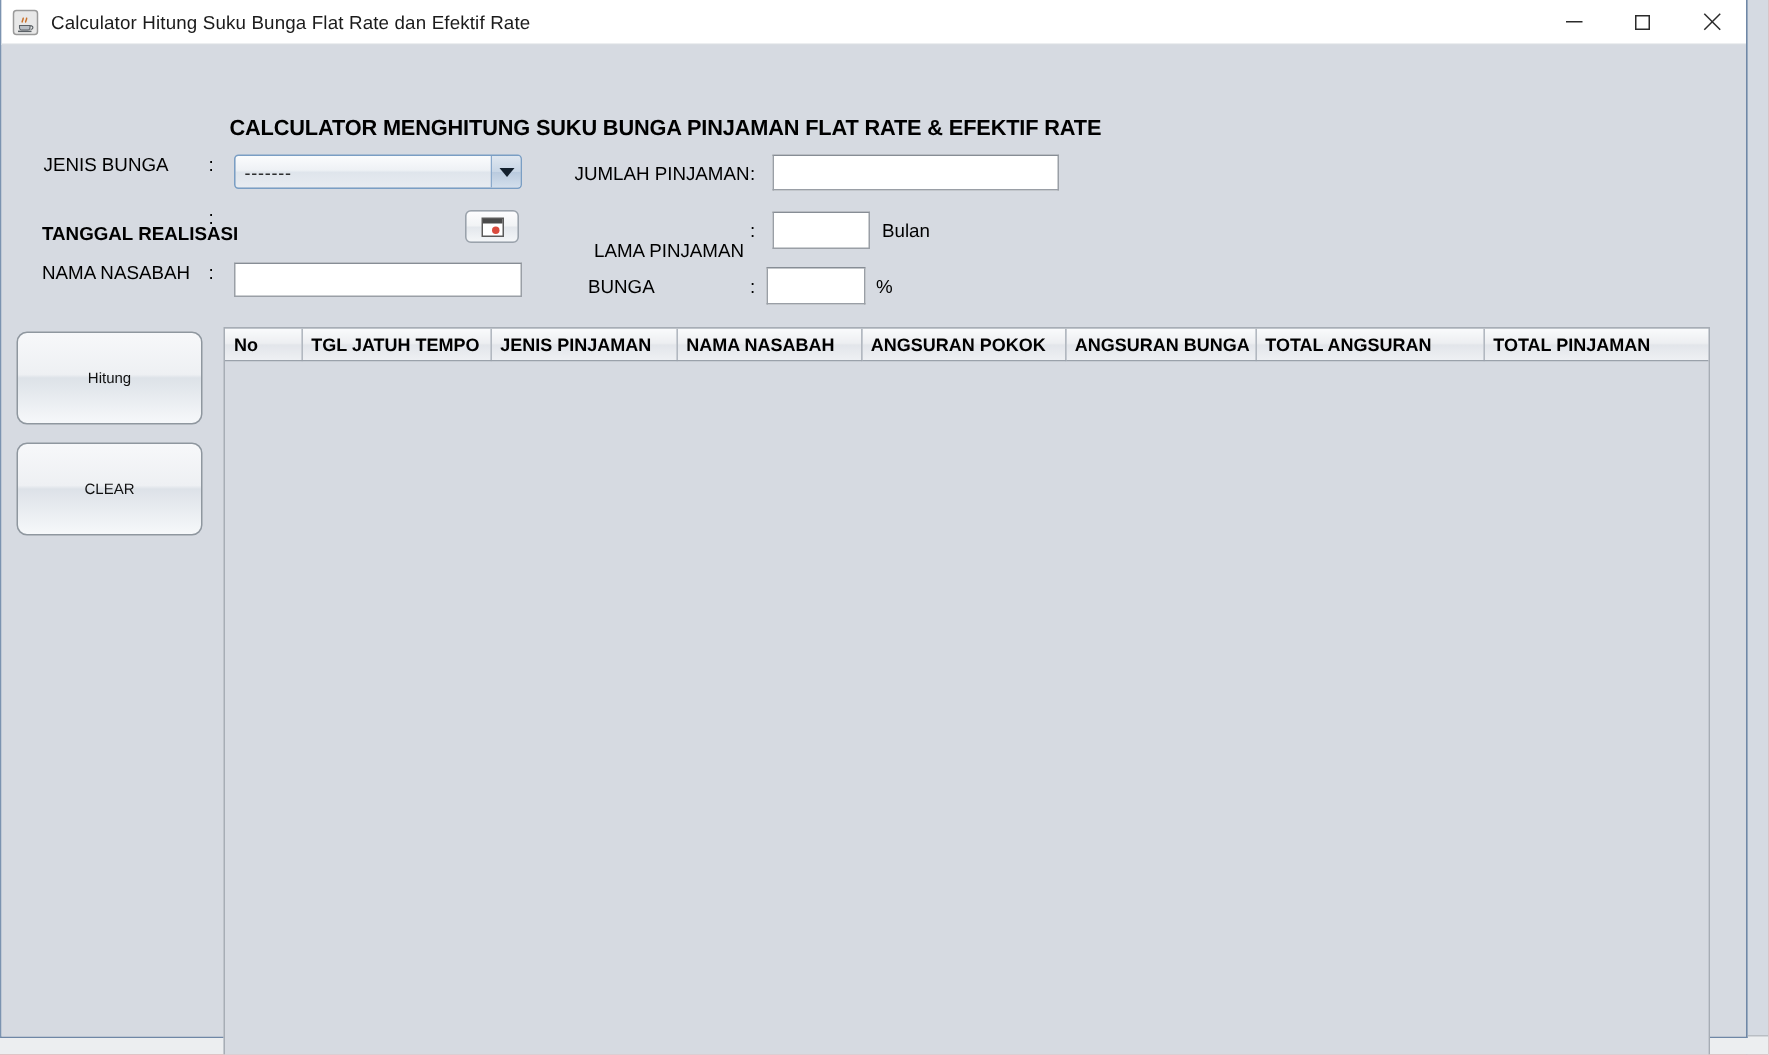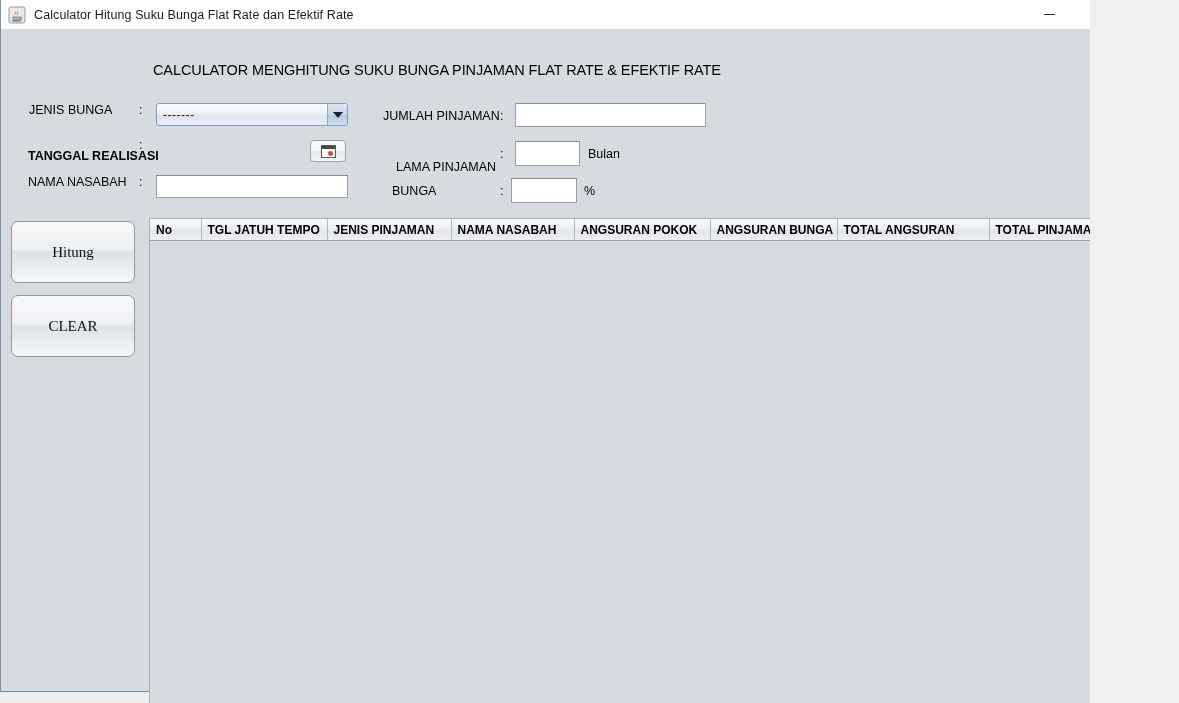--- a/index.html
+++ b/index.html
@@ -3,21 +3,21 @@
 <meta charset="utf-8">
 <style>
   html, body {
     margin: 0;
     padding: 0;
     background: #f0f0f0;
     font-family: "Liberation Sans", sans-serif;
   }
   #screen {
     position: relative;
-    width: 1090px;
+    width: 1179px;
     height: 703px;
     overflow: hidden;
     background: #b91c1c;
   }
   
   .desktop-bg {
     position: absolute;
     inset: 0;
     background: #e9eaec;
   }
@@ -112,23 +112,23 @@
 
   
   .content {
     position: relative;
     height: 661px;
     background: #d6dae1;
   }
   .app-heading {
     position: absolute;
     left: 152px;
-    top: 32px;
+    top: 48px;
     font-size: 14.5px;
-    font-weight: normal;
+    font-weight: bold;
     color: #000;
     letter-spacing: -0.1px;
     white-space: nowrap;
   }
 
   
   .fld-label {
     position: absolute;
     font-size: 12.5px;
     color: #000;
@@ -239,22 +239,22 @@
   
   .btn {
     position: absolute;
     left: 10px;
     width: 124px;
     height: 62px;
     border: 1px solid #8f979f;
     border-radius: 7px;
     background: linear-gradient(to bottom, #f7f8fa 0%, #eef0f3 46%, #dde2e8 50%, #f6f8fa 100%);
     box-sizing: border-box;
-    font-family: Liberation Serif, serif;
-    font-size: 15px;
+    font-family: Liberation Sans, sans-serif;
+    font-size: 10px;
     color: #111;
     cursor: default;
   }
   #btn-hitung { top: 191px; }
   #btn-clear  { top: 265px; }
 
   
   .table-wrap {
     position: absolute;
     left: 148px;

